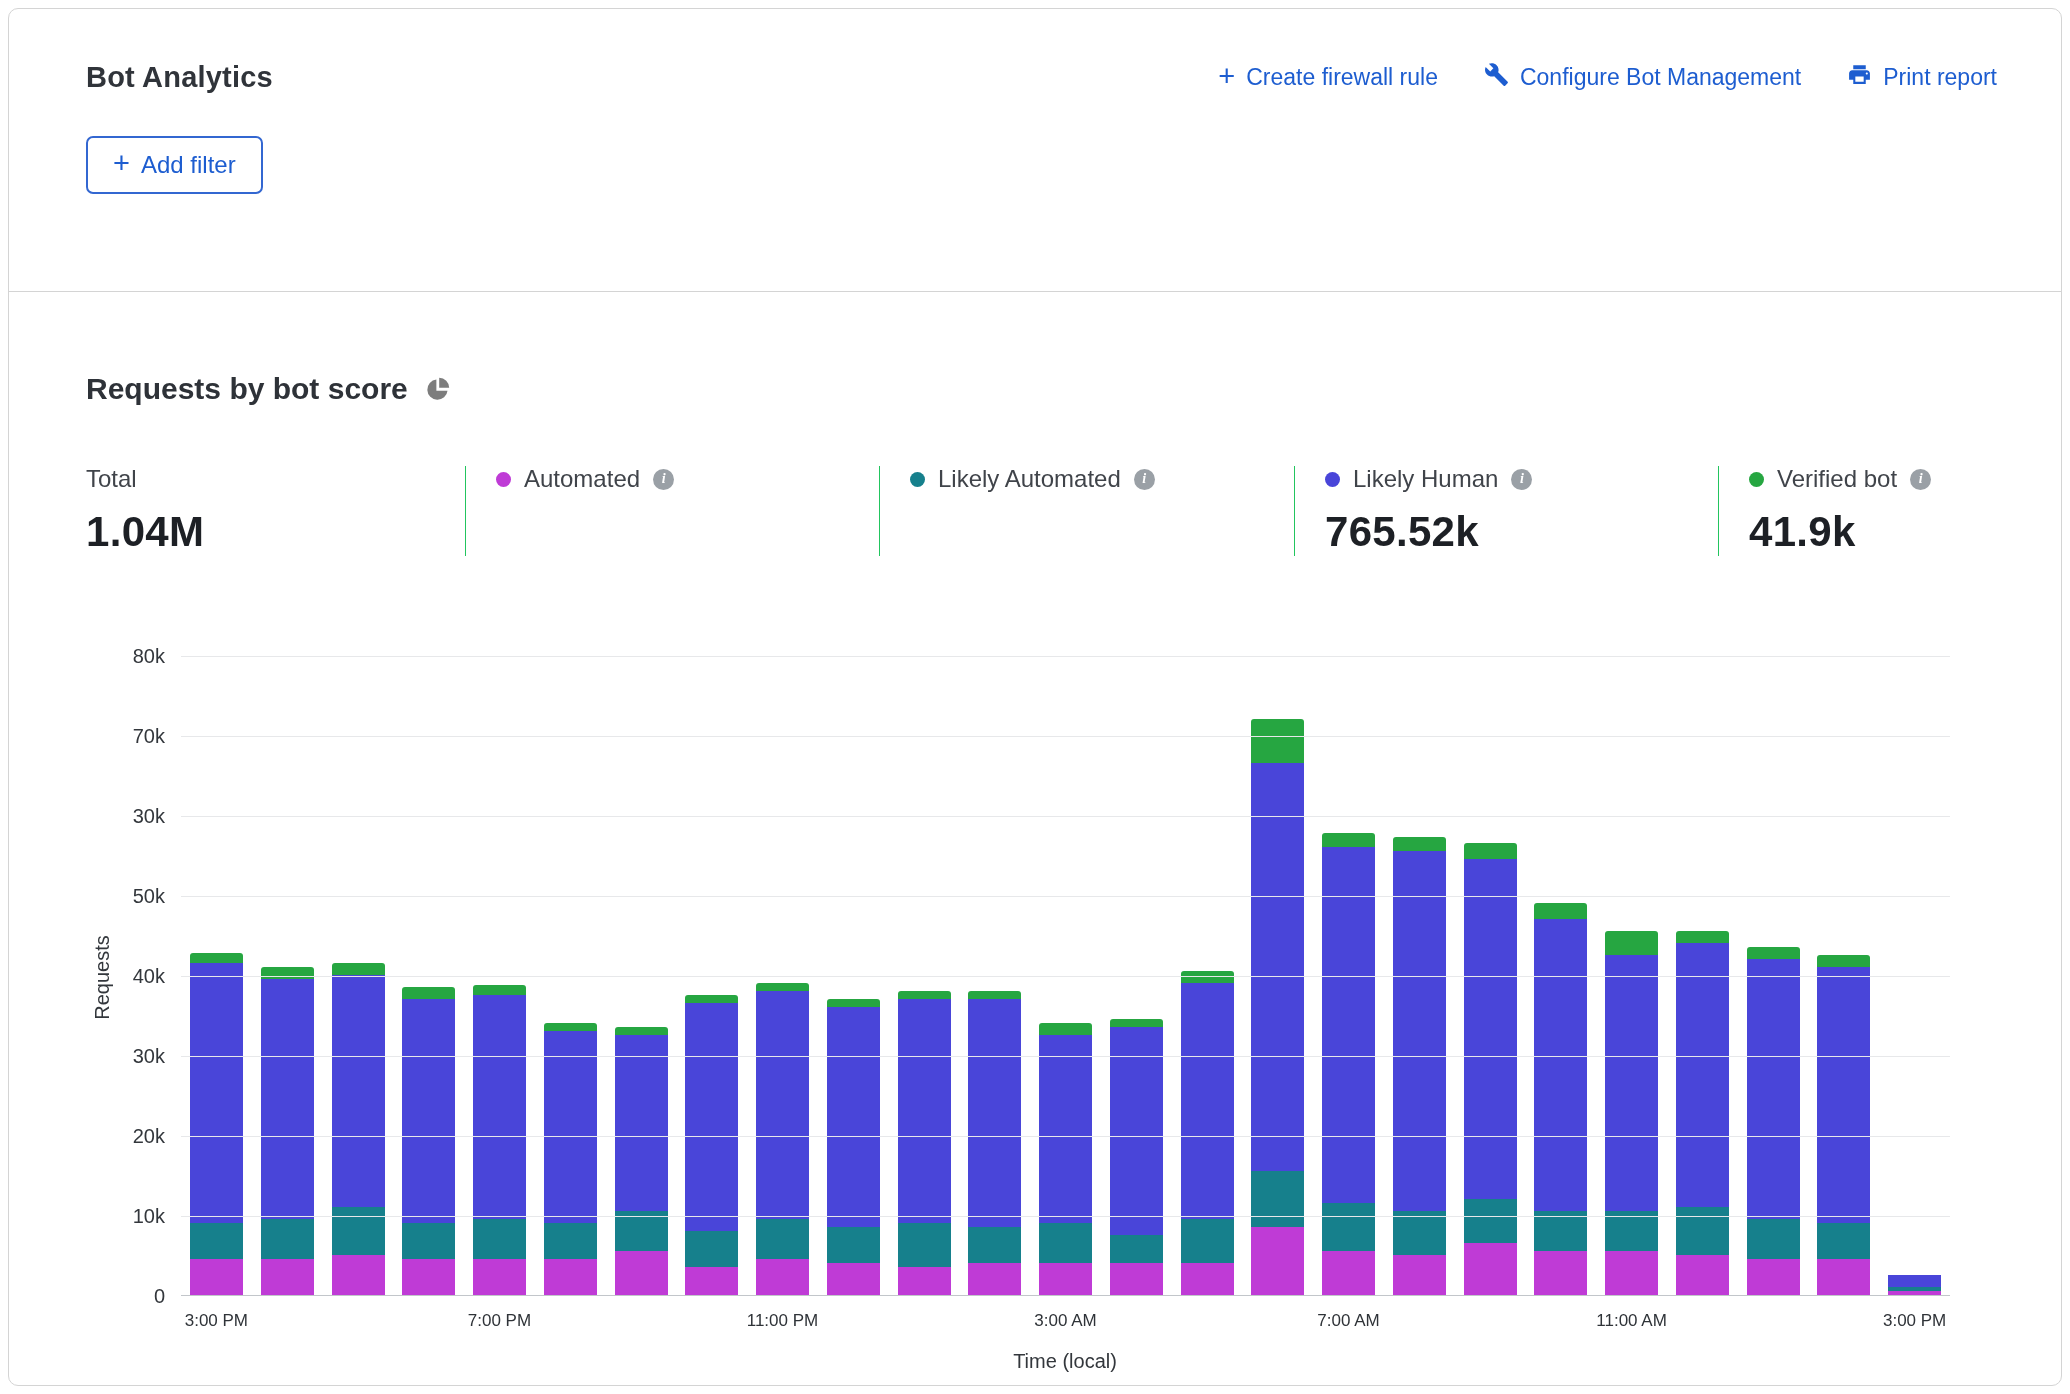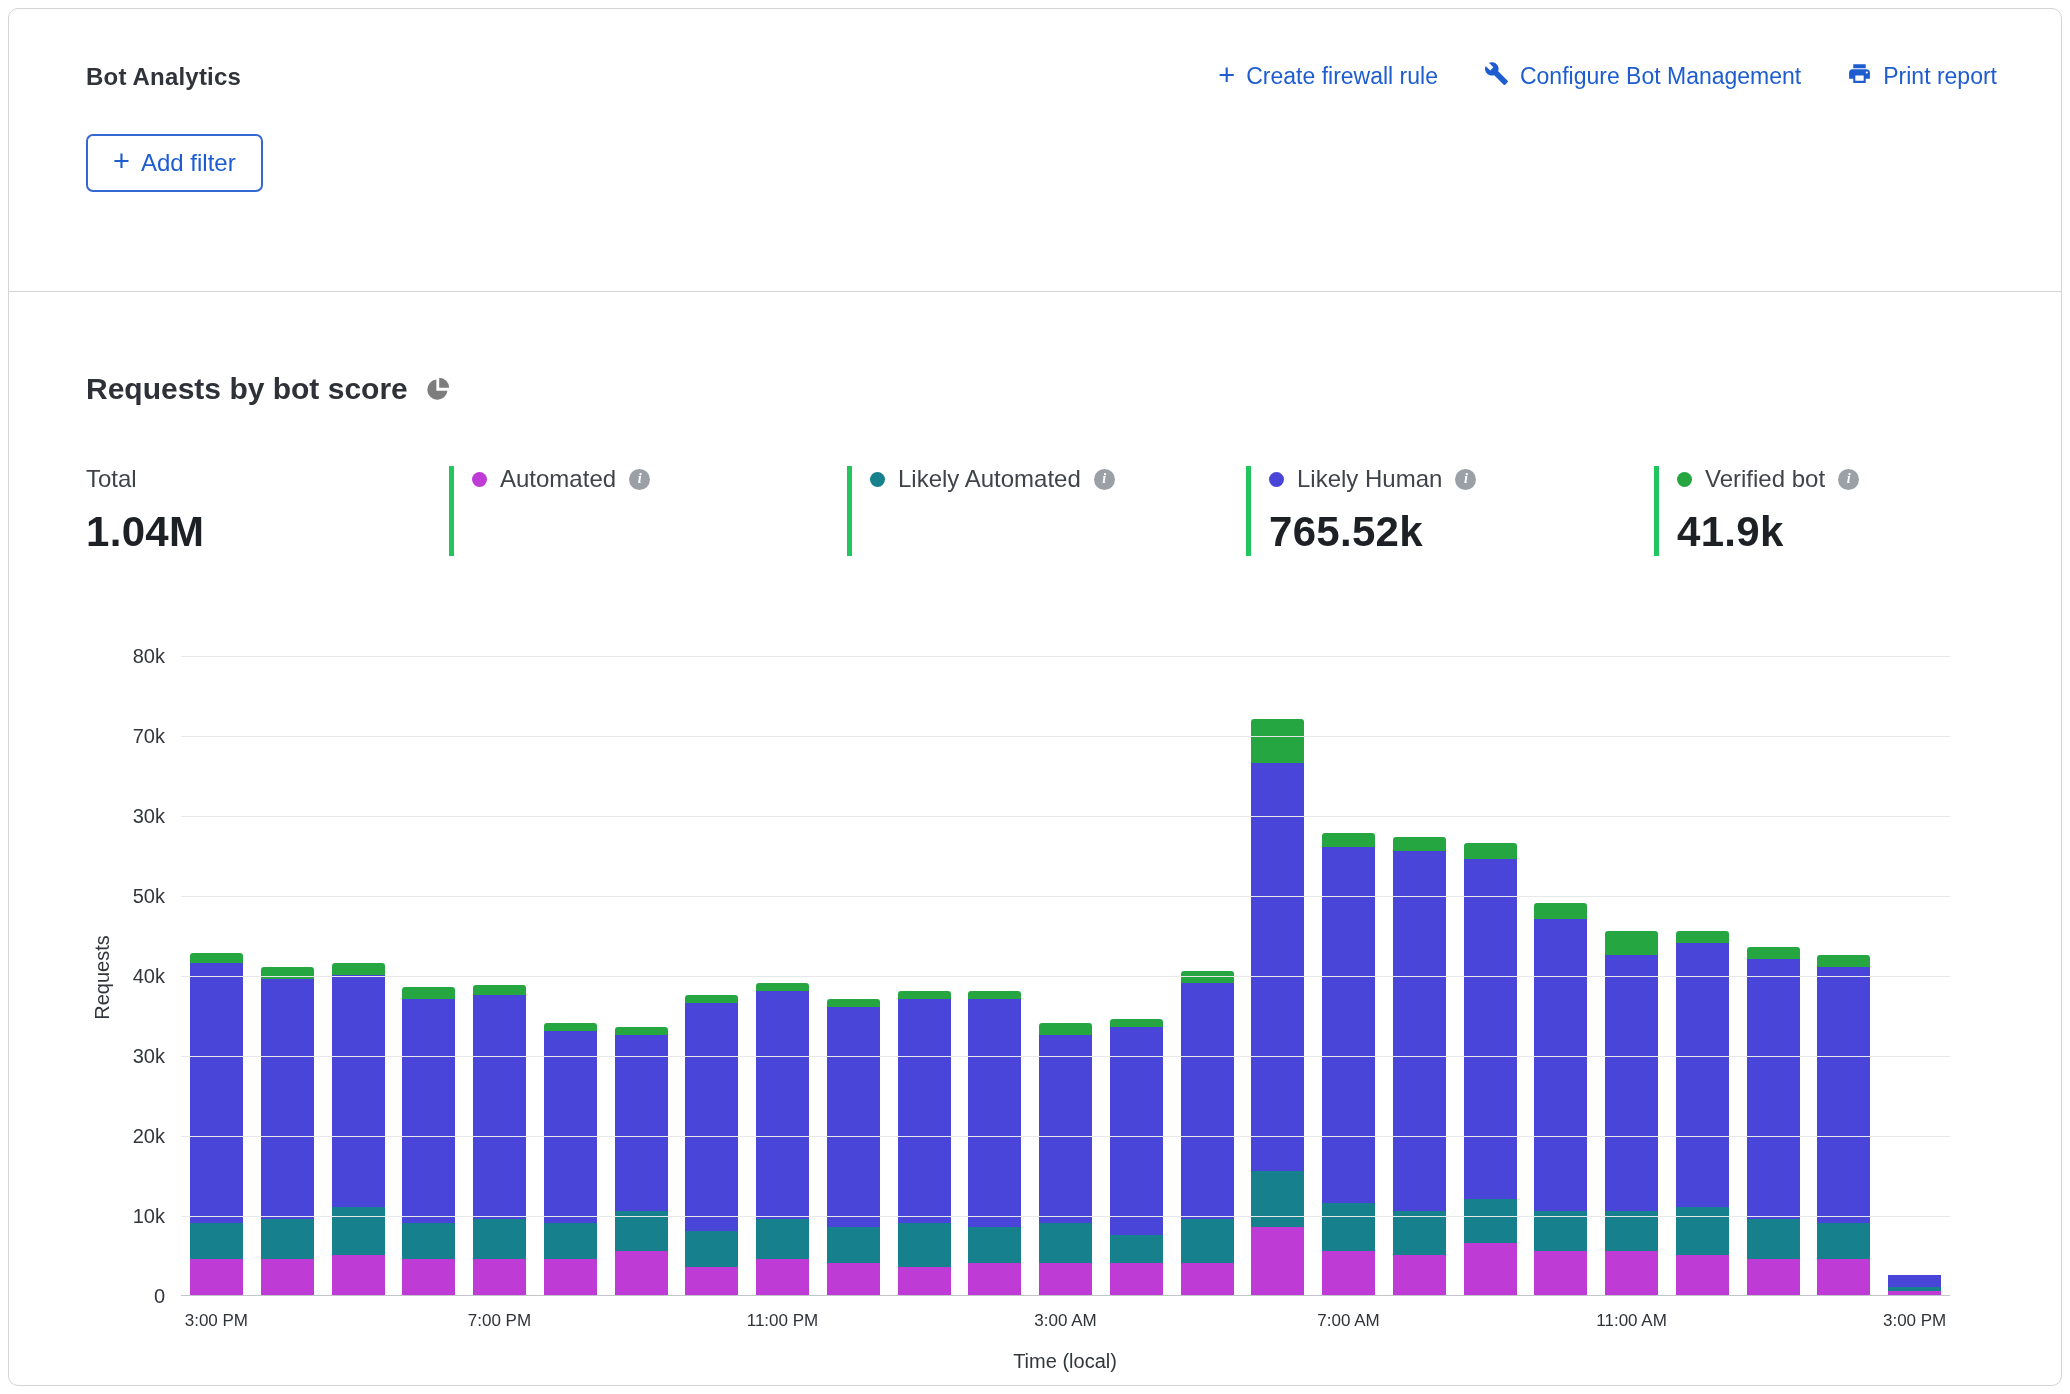--- a/index.html
+++ b/index.html
@@ -7,39 +7,39 @@
   body { font-family: "Liberation Sans", "DejaVu Sans", sans-serif; width: 2070px; height: 1394px; }
   .page {
     width: 2054px; height: 1378px; margin: 8px;
     border: 1px solid #d4d4d4; border-radius: 10px;
     background: #fff; overflow: hidden;
   }
 
   
   .topbar { padding: 52px 64px 0 77px; border-bottom: 1px solid #d4d4d4; height: 283px; }
   .row1 { display: flex; justify-content: space-between; align-items: center; }
-  h1 { font-size: 24px; color: #30343a; font-weight: 700; letter-spacing: .2px; }
+  h1 { font-size: 29px; color: #30343a; font-weight: 700; letter-spacing: .2px; }
   .actions { display: flex; gap: 46px; align-items: center; }
   .action { display: flex; align-items: center; gap: 11px; color: #1d5dd0; font-size: 23px; cursor: pointer; text-decoration: none; font-weight: 500; }
   .action svg { width: 25px; height: 25px; fill: #1d5dd0; }
   .plus-glyph { font-size: 29px; font-weight: 500; line-height: 1; margin-top: -3px; }
   .row2 { display: flex; justify-content: space-between; align-items: center; margin-top: 42px; }
   .add-filter { display: inline-flex; align-items: center; gap: 11px; padding: 13px 25px; border: 2px solid #3367d1; border-radius: 7px; background: #fff; color: #1d5dd0; font-size: 24px; cursor: pointer; font-family: inherit; }
   .select { width: 312px; height: 64px; border: 1px solid #98a1a8; border-radius: 8px; display: flex; align-items: center; justify-content: space-between; padding: 0 22px; font-size: 24px; color: #24272b; cursor: pointer; background: #fff; }
   .caret { width: 0; height: 0; border-left: 9px solid transparent; border-right: 9px solid transparent; border-top: 11px solid #41454a; }
 
   
   .main { padding: 80px 77px 0; }
   .section-head { display: flex; align-items: center; gap: 16px; }
   h2 { font-size: 30px; color: #2e3238; font-weight: 700; }
   .pie-icon svg { width: 27px; height: 27px; fill: #7d7d7d; display: block; }
 
   .stats { display: flex; margin-top: 60px; }
   .stat { padding-right: 30px; }
-  .stat + .stat { border-left: 5px solid #22c55e; padding-left: 18px; }
+  .stat + .stat { border-left: 1px solid #22c55e; padding-left: 30px; margin-left: 16px; }
   .stat.total { width: 363px; }
   .stat.s1 { width: 398px; } .stat.s2 { width: 399px; } .stat.s3 { width: 408px; }
   .stat-label { display: flex; align-items: center; gap: 13px; font-size: 24px; color: #40444a; height: 26px; }
   .legend-dot { width: 15px; height: 15px; border-radius: 50%; background: #888; flex: 0 0 auto; }
   .info { width: 21px; height: 21px; border-radius: 50%; background: #9aa0a6; color: #fff; font-size: 14px; font-style: italic; font-weight: 700; display: inline-flex; align-items: center; justify-content: center; font-family: "Liberation Serif", serif; flex: 0 0 auto; }
   .stat-value { font-size: 42px; font-weight: 700; color: #1d2025; margin-top: 16px; letter-spacing: .3px; }
 
   
   .chart { position: relative; margin-top: 88px; height: 730px; }
   .y-title { position: absolute; left: -29px; top: 322px; width: 90px; transform: rotate(-90deg); font-size: 20px; color: #33373c; text-align: center; }

